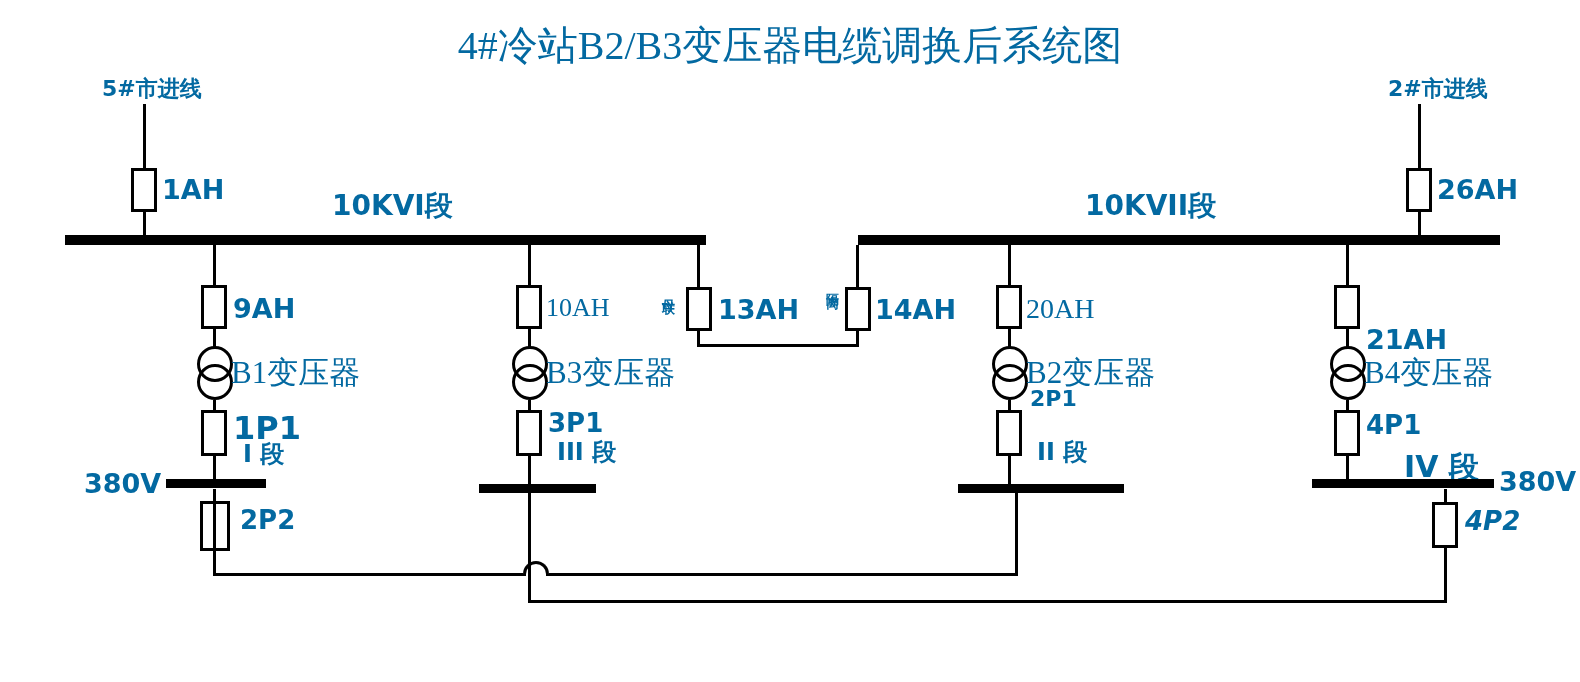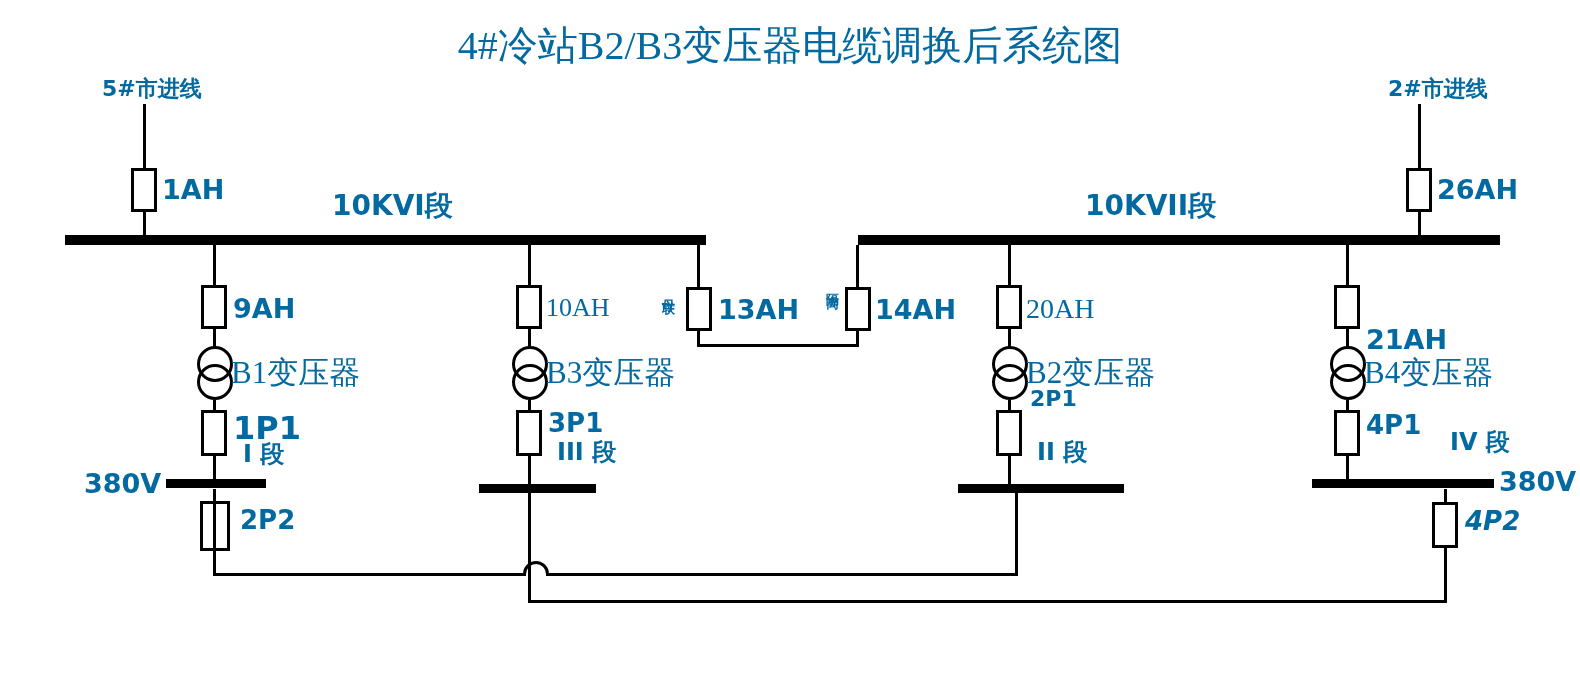--- a/index.html
+++ b/index.html
@@ -100,21 +100,21 @@
   <div class="vline" style="left:1346px;top:245px;height:40px;"></div>
   <div class="breaker" style="left:1334px;top:285px;"></div>
   <div class="lbl" style="left:1366px;top:294px;font-size:27px;margin-top:32px;">21AH</div>
   <div class="vline" style="left:1346px;top:329px;height:19px;"></div>
   <div class="circ" style="left:1330px;top:346px;"></div>
   <div class="circ" style="left:1330px;top:364px;"></div>
   <div class="lbl serif" style="left:1364px;top:357px;font-size:31px;">B4变压器</div>
   <div class="vline" style="left:1346px;top:400px;height:10px;"></div>
   <div class="lvbreaker" style="left:1334px;top:410px;"></div>
   <div class="lbl" style="left:1366px;top:412px;font-size:26px;">4P1</div>
-  <div class="lbl" style="left:1404px;top:430px;font-size:24px;margin-left:46px;">IV 段</div>
+  <div class="lbl" style="left:1404px;top:452px;font-size:30px;">IV 段</div>
   <div class="vline" style="left:1346px;top:456px;height:24px;"></div>
 
   <div class="lbl" style="left:84px;top:470px;font-size:27px;">380V</div>
   <div class="busln" style="left:166px;top:479px;width:100px;"></div>
   <div class="busln" style="left:479px;top:484px;width:117px;"></div>
   <div class="busln" style="left:958px;top:484px;width:166px;"></div>
   <div class="busln" style="left:1312px;top:479px;width:182px;"></div>
   <div class="lbl" style="left:1499px;top:468px;font-size:27px;">380V</div>
 
   <div class="vline" style="left:213px;top:489px;height:87px;"></div>

